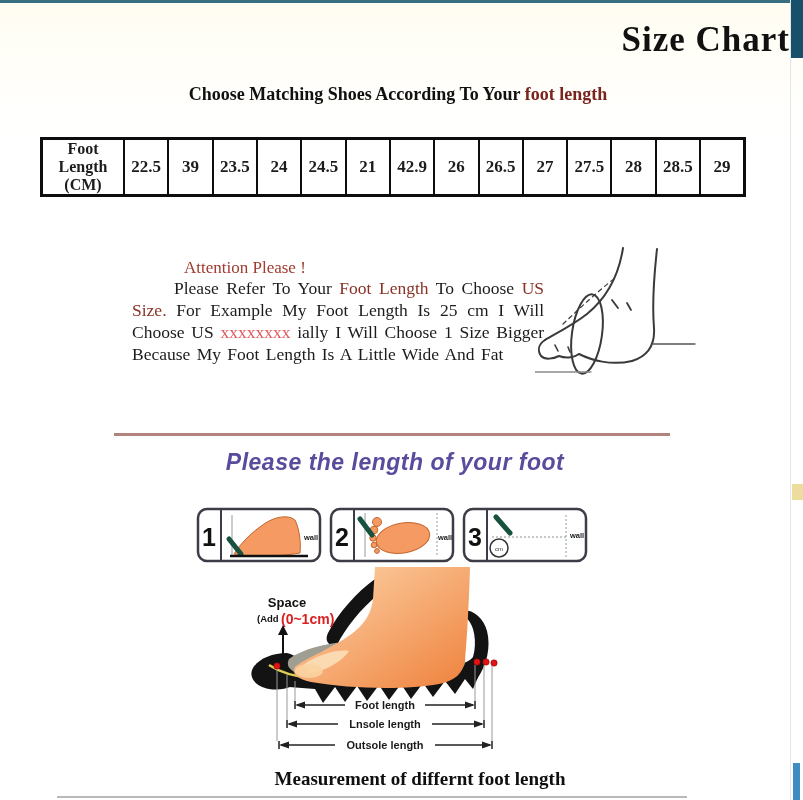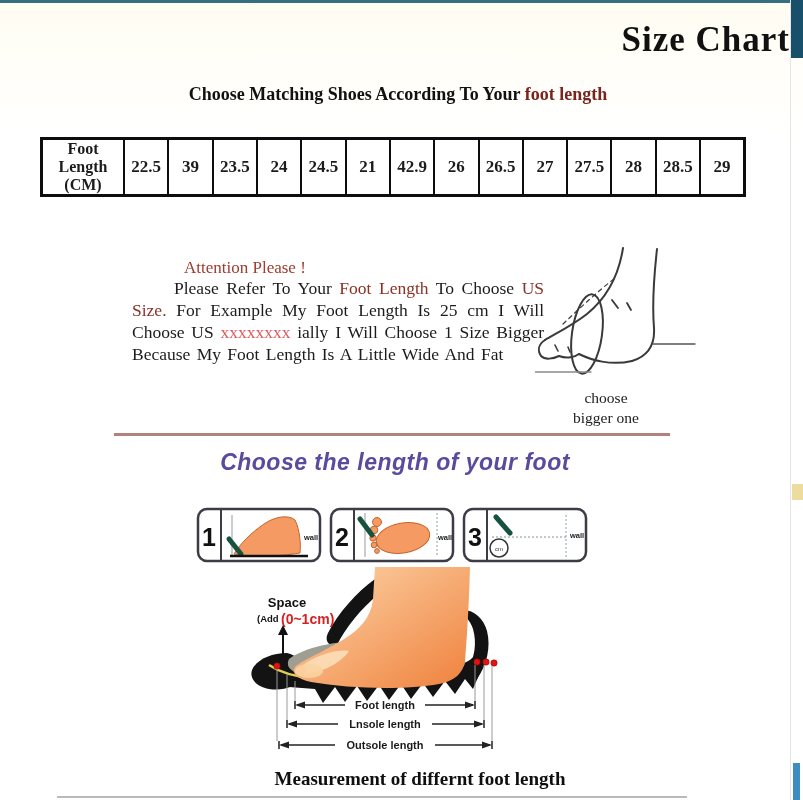--- a/index.html
+++ b/index.html
@@ -105,26 +105,24 @@
       <path d="M20,99 l3,6" stroke-width="1.6"></path>
       <path d="M33,101 l2,5" stroke-width="1.6"></path>
       <path d="M28,78 C45,62 62,46 80,32" stroke-width="1.2" stroke-dasharray="4,4"></path>
       <path d="M77,54 l6,8" stroke-width="1.8"></path>
       <path d="M92,57 l4,7" stroke-width="1.8"></path>
       <ellipse cx="52" cy="88" rx="15" ry="40" transform="rotate(8 52 88)"></ellipse>
       <path d="M0,126 H56" stroke="#8a8a8a" stroke-width="1.4"></path>
       <path d="M118,98 H160" stroke="#555" stroke-width="1.4"></path>
     </g>
   </svg>
-  <div class="sketch-caption">choose
-bigger one</div>
 
   <div class="rose-divider"></div>
 
-  <div class="measure-heading">Choose the length of your foot</div>
+  <div class="measure-heading">Please the length of your foot</div>
 
   <div class="panels">
 
     <svg width="126" height="56" viewBox="0 0 126 56">
       <rect x="2" y="2" width="122" height="52" rx="9" fill="#ffffff" stroke="#3c3c46" stroke-width="2.5"></rect>
       <line x1="25" y1="3" x2="25" y2="53" stroke="#3c3c46" stroke-width="2"></line>
       <text x="13" y="39" text-anchor="middle" font-size="25" font-weight="bold" fill="#111">1</text>
       <line x1="36" y1="8" x2="36" y2="48" stroke="#999" stroke-width="1"></line>
       <path d="M38,47 C44,37 56,25 68,17 C78,10 92,7 99,13 C104,23 105,38 104,46 C80,50 52,50 38,47 Z" fill="#f49a62" stroke="#c4662e" stroke-width="1"></path>
       <line x1="33" y1="32" x2="45" y2="47" stroke="#17523e" stroke-width="5" stroke-linecap="round"></line>

